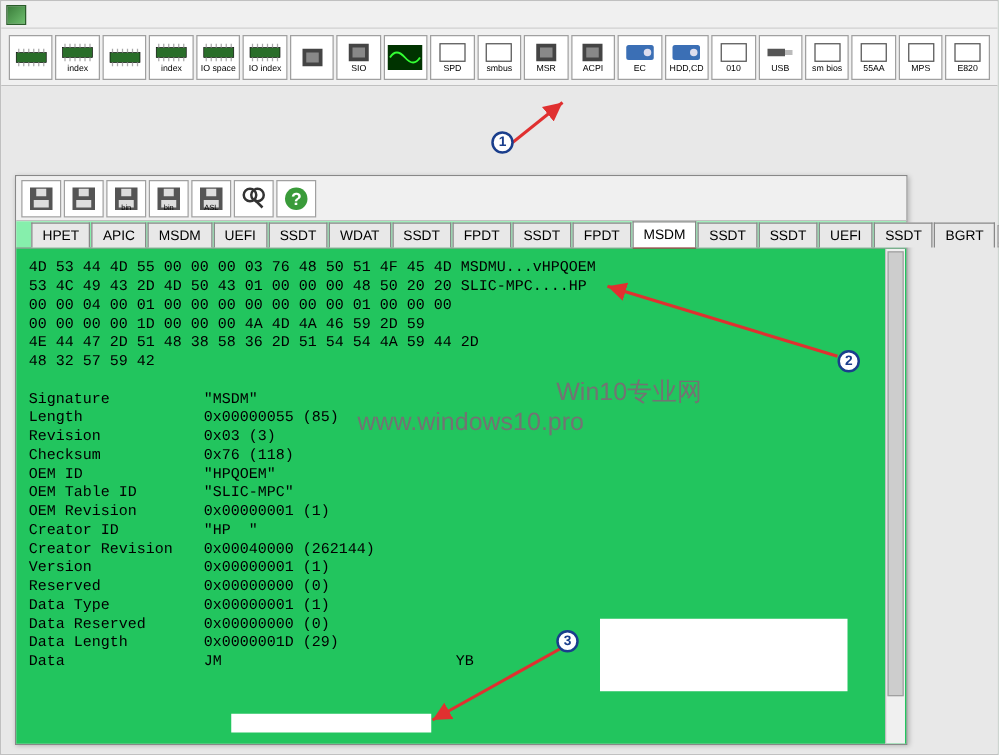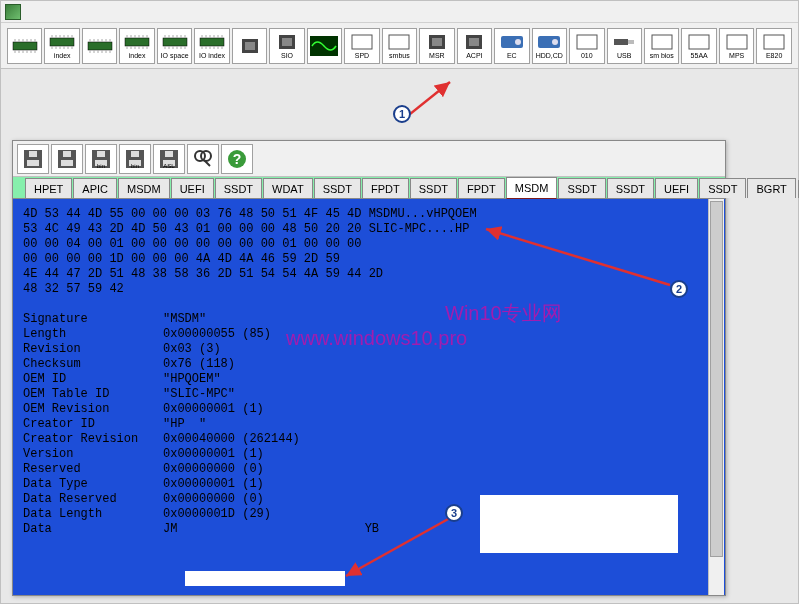--- a/index.html
+++ b/index.html
@@ -36,25 +36,25 @@
   .sub-toolbar { height: 36px; background: #f0f0f0; border-bottom: 1px solid #c0c0c0; display: flex; align-items: center; padding: 2px 4px; gap: 2px; }
   .sub-tool { width: 32px; height: 30px; border: 1px solid #a0a0a0; background: #fff; display:flex; align-items:center; justify-content:center; cursor:pointer; }
   
   
   .tab-strip { height: 22px; background: #86efac; display: flex; align-items: flex-end; padding: 0 12px; border-bottom: 1px solid #888; position: relative; }
   .tab { height: 20px; padding: 2px 8px; border: 1px solid #888; border-bottom: none; background: #e8e8e8; margin-right: 1px; font-size: 11px; cursor: pointer; display:flex; align-items:center; }
   .tab.active { background: #fff; height: 22px; position: relative; top: 1px; border-bottom: 1px solid #7f1d1d; }
   .tab-nav { width: 14px; height: 18px; border: 1px solid #888; background: #e8e8e8; font-size: 9px; display:flex; align-items:center; justify-content:center; cursor:pointer; margin-left:1px; }
   
   
-  .hex-area { flex: 1; background: #1d4ed8; padding: 8px 10px; font-family: "Courier New", monospace; font-size: 12px; line-height: 15px; white-space: pre; overflow: auto; position: relative; }
+  .hex-area { flex: 1; background: #22c55e; padding: 8px 10px; font-family: "Courier New", monospace; font-size: 12px; line-height: 15px; white-space: pre; overflow: auto; position: relative; }
   .hex-area .row { display: flex; }
   .hex-area .lbl { width: 140px; }
   
-  .watermark1 { position: absolute; color: #a21caf; font-size: 20px; font-weight: 500; z-index: 40; pointer-events: none; font-family: "Microsoft YaHei", sans-serif; }
+  .watermark1 { position: absolute; color: #737373; font-size: 20px; font-weight: 500; z-index: 40; pointer-events: none; font-family: "Microsoft YaHei", sans-serif; }
   .white-block { position:absolute; background:#fff; }
   .scrollbar-v { position:absolute; right:1px; top:0; bottom:0; width:16px; background:#f0f0f0; border-left:1px solid #c0c0c0; }
   .scrollbar-v .thumb { position:absolute; left:1px; right:1px; top:2px; height:90%; background:#cdcdcd; border:1px solid #a0a0a0; }
 </style>
 </head>
 <body>
 
 <div class="main-window">
 
   <div class="titlebar">

